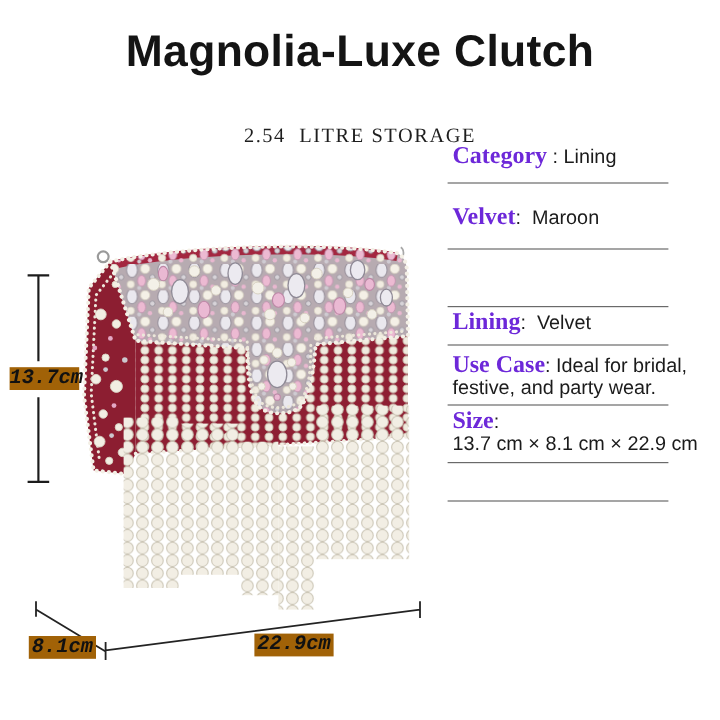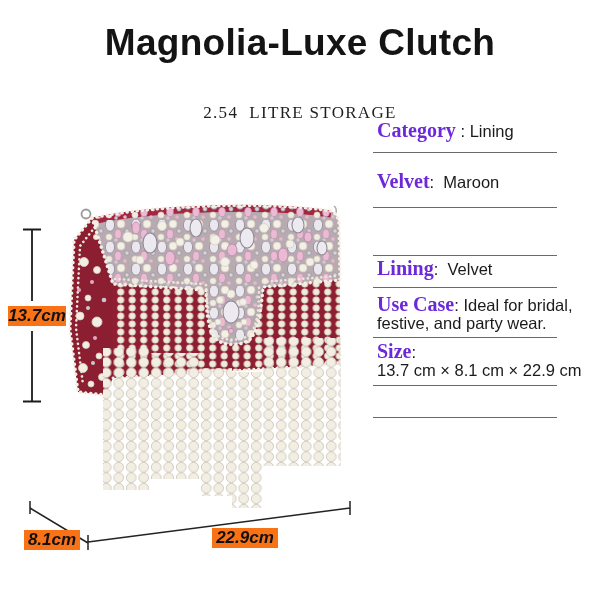--- a/index.html
+++ b/index.html
@@ -9,23 +9,23 @@
   
   .title{position:absolute;top:26px;left:0;width:600px;text-align:center;
          font-family:"Liberation Sans",sans-serif;font-weight:bold;
          font-size:37px;line-height:34px;color:#141414;letter-spacing:.3px;}
   .subtitle{position:absolute;top:66px;left:0;width:600px;text-align:center;
             font-family:"Liberation Serif",serif;font-size:17px;color:#1e1e1e;
             letter-spacing:1.3px;white-space:pre;margin-top:37px;}
 
   
   .art{position:absolute;left:0;top:0;width:600px;height:600px;}
-  .dim-label{position:absolute;font-family:Liberation Sans, sans-serif;
+  .dim-label{position:absolute;font-family:Liberation Mono, monospace;
              font-weight:bold;font-style:italic;font-size:17px;color:#111;
-             text-align:center;background:#f97316;}
+             text-align:center;background:#a16207;}
   .dim-height{left:8px;top:306px;width:58px;}
   .dim-depth{left:24px;top:530px;width:56px;}
   .dim-width{left:212px;top:528px;width:66px;}
 
   
   .specs{position:absolute;left:373px;top:0;width:212px;height:440px;}
   .spec-row{position:absolute;left:4px;width:205px;font-size:16.5px;color:#1b1b1b;
             line-height:17.5px;font-family:"Liberation Sans",sans-serif;}
   .spec-label{font-family:Liberation Serif, serif;font-weight:bold;font-size:20px;color:#6d28d9;}
   .spec-sep{font-family:"Liberation Sans",sans-serif;white-space:pre;}

